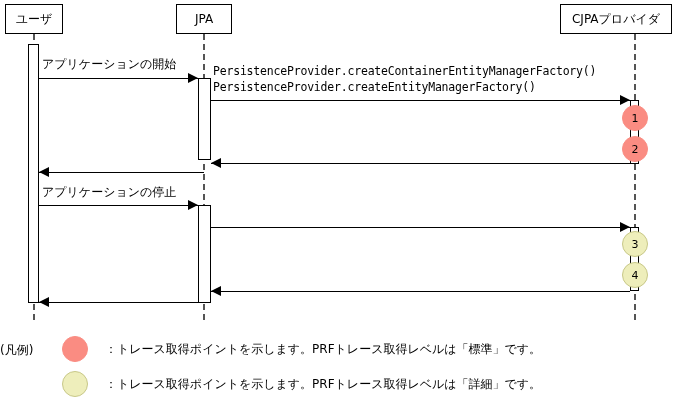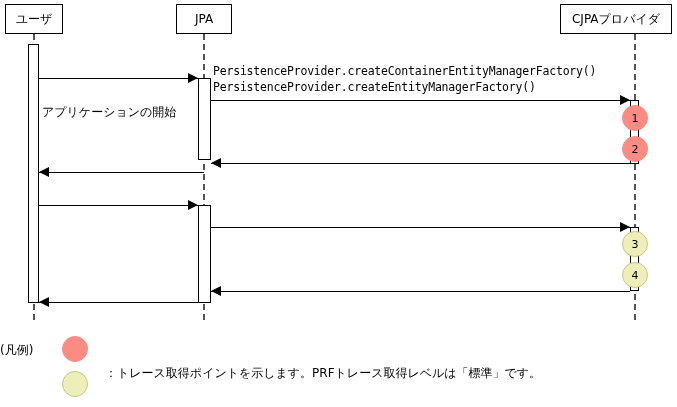--- a/index.html
+++ b/index.html
@@ -74,21 +74,20 @@
 
   .msg-label {
     position: absolute;
     font-size: 11.5px;
     line-height: 14px;
     white-space: nowrap;
   }
   .msg-label.jp {
     font-family: "DejaVu Sans", sans-serif;
     font-size: 12px;
-    margin-top: 48px;
   }
   .msg-label.mono {
     font-family: "DejaVu Sans Mono", monospace;
     font-size: 11.5px;
     letter-spacing: -0.2px;
   }
 
   
   .marker {
     position: absolute;
@@ -162,20 +161,21 @@
     <div class="msg-line" style="left: 211px; top: 100px; width: 419px;"></div>
     <div class="arrow-right" style="top: 95px; left: 620px;"></div>
     <div class="msg-label mono" style="left: 213px; top: 80px;">PersistenceProvider.createEntityManagerFactory()</div>
     <div class="msg-label mono" style="left: 213px; top: 64px;">PersistenceProvider.createContainerEntityManagerFactory()</div>
     <div class="msg-line" style="left: 211px; top: 163px; width: 419px;"></div>
     <div class="arrow-left" style="top: 158px; left: 211px;"></div>
     <div class="msg-line" style="left: 39px; top: 172px; width: 165px;"></div>
     <div class="arrow-left" style="top: 167px; left: 39px;"></div>
     <div class="msg-line" style="left: 39px; top: 205px; width: 159px;"></div>
     <div class="arrow-right" style="top: 200px; left: 188px;"></div>
+    <div class="msg-label jp" style="left: 42px; top: 185px;">アプリケーションの停止</div>
     <div class="msg-line" style="left: 211px; top: 227px; width: 419px;"></div>
     <div class="arrow-right" style="top: 222px; left: 620px;"></div>
     <div class="msg-line" style="left: 211px; top: 291px; width: 419px;"></div>
     <div class="arrow-left" style="top: 286px; left: 211px;"></div>
     <div class="msg-line" style="left: 39px; top: 302px; width: 159px;"></div>
     <div class="arrow-left" style="top: 297px; left: 39px;"></div>
     <div class="activation" style="left: 28px; top: 44px; width: 11px; height: 259px;"></div>
     <div class="activation" style="left: 198px; top: 78px; width: 13px; height: 82px;"></div>
     <div class="activation" style="left: 198px; top: 205px; width: 13px; height: 98px;"></div>
     <div class="activation" style="left: 630px; top: 100px; width: 9px; height: 64px;"></div>
@@ -187,15 +187,16 @@
       <span>2</span>
     </div>
     <div class="marker yellow" style="left: 622px; top: 231px;">
       <span>3</span>
     </div>
     <div class="marker yellow" style="left: 622px; top: 262px;">
       <span>4</span>
     </div>
     <div class="legend-title" style="left: 0; top: 342px;">(凡例)</div>
     <div class="legend-swatch pink" style="left: 62px; top: 336px;"></div>
-    <div class="legend-text" style="left: 105px; top: 342px; margin-top: 24px;">：トレース取得ポイントを示します。PRFトレース取得レベルは「標準」です。</div>
+    <div class="legend-text" style="left: 105px; top: 342px;">：トレース取得ポイントを示します。PRFトレース取得レベルは「標準」です。</div>
     <div class="legend-swatch yellow" style="left: 62px; top: 371px;"></div>
+    <div class="legend-text" style="left: 105px; top: 377px;">：トレース取得ポイントを示します。PRFトレース取得レベルは「詳細」です。</div>
   </div>
 
 </body></html>

